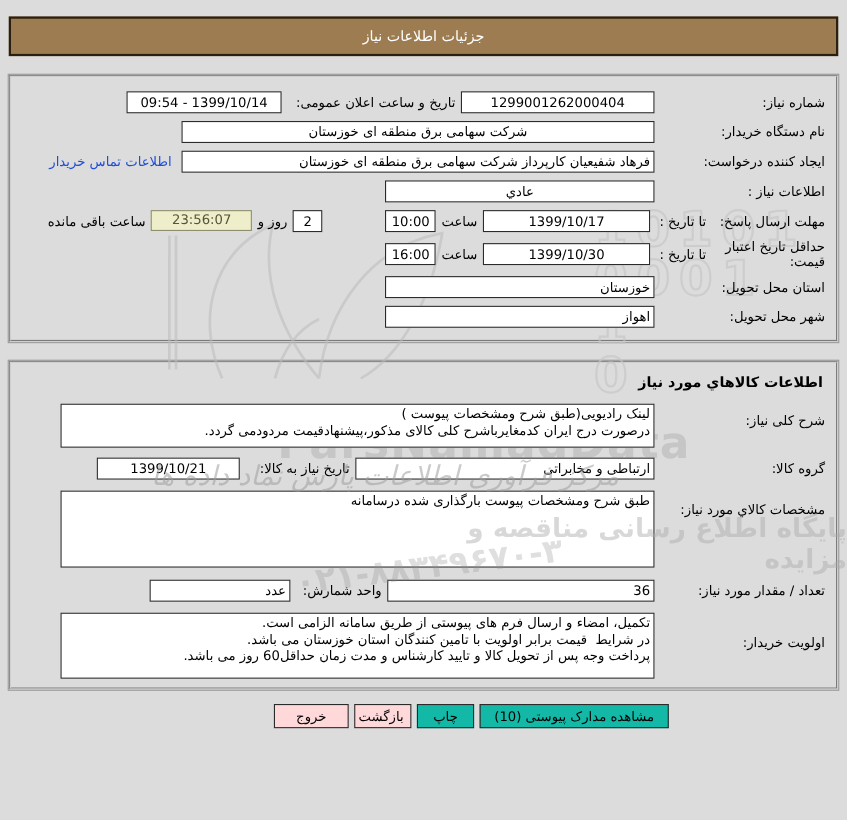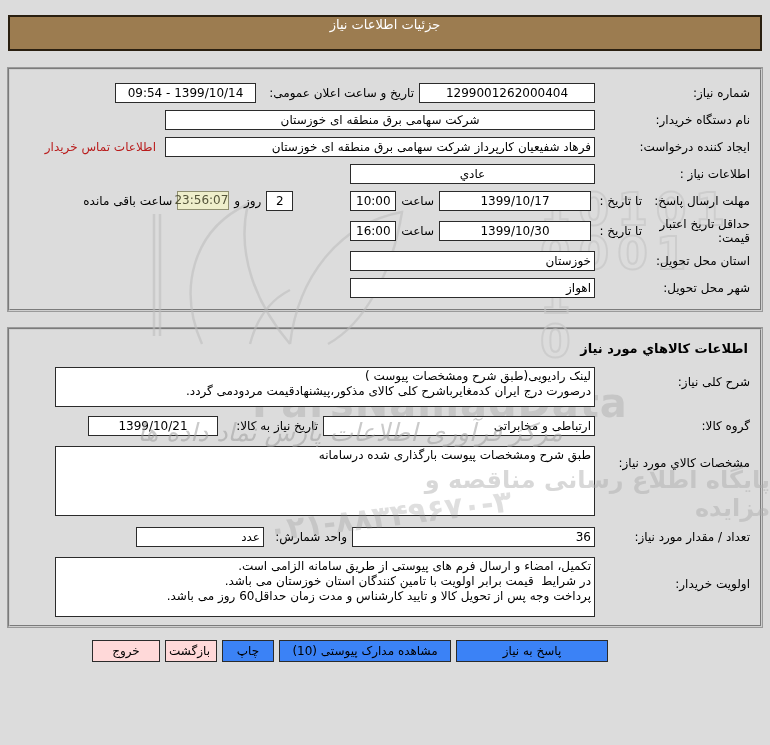--- a/index.html
+++ b/index.html
@@ -5,21 +5,21 @@
   * { box-sizing: border-box; }
   html,body {
     width:770px; height:745px; margin:0; overflow:hidden;
     background:#dcdcdc;
     font-family:"DejaVu Sans", sans-serif;
     font-size:12px; color:#000;
   }
   .titlebar{
     margin:15px 8px 0 8px; height:36px;
     background:#9c7c50; border:2px solid #2a1f10;
-    color:#fff; display:flex; justify-content:center;
+    color:#fff; display:flex; align-items:center; justify-content:center;
     font-size:13px;
   }
   .panel{
     position:relative; margin:17px 8px 0 8px;
     border:2px groove #cfcfcf; outline:1px solid #9a9a9a;
     background:transparent; padding:9px 10px 8px 10px;
   }
   .row{ display:flex; align-items:center; min-height:27px; column-gap:5px; }
   .row.top{ align-items:flex-start; padding-top:2px; }
   .lbl{
@@ -32,31 +32,31 @@
     padding:0 3px; direction:rtl; position:relative; z-index:3;
   }
   .center{ text-align:center; }
   .ta{
     border:1px solid #2b2b2b; background:#fff; resize:none; overflow:hidden;
     font-family:"DejaVu Sans", sans-serif; font-size:12px; line-height:15px;
     padding:1px 3px; direction:rtl; position:relative; z-index:3;
   }
   .yellowbox{
     background:#eeeecb; border:1px solid #8f8f70; color:#55553a;
-    height:19px; width:52px; text-align:center; line-height:17px;
+    height:19px; width:92px; text-align:center; line-height:17px;
     position:relative; z-index:3;
   }
-  .link{ color:#b91c1c; cursor:pointer; position:relative; z-index:3; }
+  .link{ color:#1d4ed8; cursor:pointer; position:relative; z-index:3; }
   .sectitle{ font-weight:bold; font-size:13px; margin:2px 2px 9px 0; position:relative; z-index:3; }
   .btnrow{ display:flex; column-gap:5px; margin:13px 162px 0 8px; }
   .btn{
     height:22px; border:1px solid #2b2b2b; font-family:"DejaVu Sans", sans-serif;
     font-size:12px; padding:0 6px; position:relative; z-index:3; cursor:pointer;
   }
-  .btn.green{ background:#3b82f6; }
+  .btn.green{ background:#14b8a6; }
   .btn.pink{ background:#ffd9d9; }
   
   .wm{ position:absolute; pointer-events:none; }
   .wm-under{ z-index:2; }
   .wm-over{ z-index:6; }
   #wm-latin{ left:252px; top:380px; font-size:40px; font-weight:bold;
     color:#c3c3c3; letter-spacing:1px; direction:ltr; opacity:.85; }
   #wm-digits{ left:540px; top:188px; direction:ltr; text-align:left;
     font-weight:bold; font-size:44px; line-height:44px; letter-spacing:8px;
     color:transparent; -webkit-text-stroke:2px #c6c6c6; opacity:.65; }
@@ -163,21 +163,20 @@
 
   <div class="row top" style="margin-top:5px">
     <div class="lbl" style="margin-top:20px">اولویت خریدار:</div>
     <textarea class="ta" style="width: 540px; height: 60px;" readonly="">تکمیل، امضاء و ارسال فرم های پیوستی از طریق سامانه الزامی است.
 در شرایط  قیمت برابر اولویت با تامین کنندگان استان خوزستان می باشد.
 پرداخت وجه پس از تحویل کالا و تایید کارشناس و مدت زمان حداقل60 روز می باشد.</textarea>
   </div>
 </div>
 
 <div class="btnrow">
-  <button class="btn green" style="width:152px">پاسخ به نیاز</button>
   <button class="btn green" style="width:172px">مشاهده مدارک پیوستی (10)</button>
   <button class="btn green" style="width:52px">چاپ</button>
   <button class="btn pink" style="width:52px">بازگشت</button>
   <button class="btn pink" style="width:68px">خروج</button>
 </div>
 
 <svg id="wm-logo" class="wm wm-under" width="300" height="160" viewBox="0 0 300 160">
   <g fill="none" stroke="#bdbdbd" stroke-width="2.5">
     <path d="M14,150 V28 M20,150 V28"></path>
     <path d="M62,158 C38,104 52,44 108,18 C96,68 116,118 150,158"></path>

